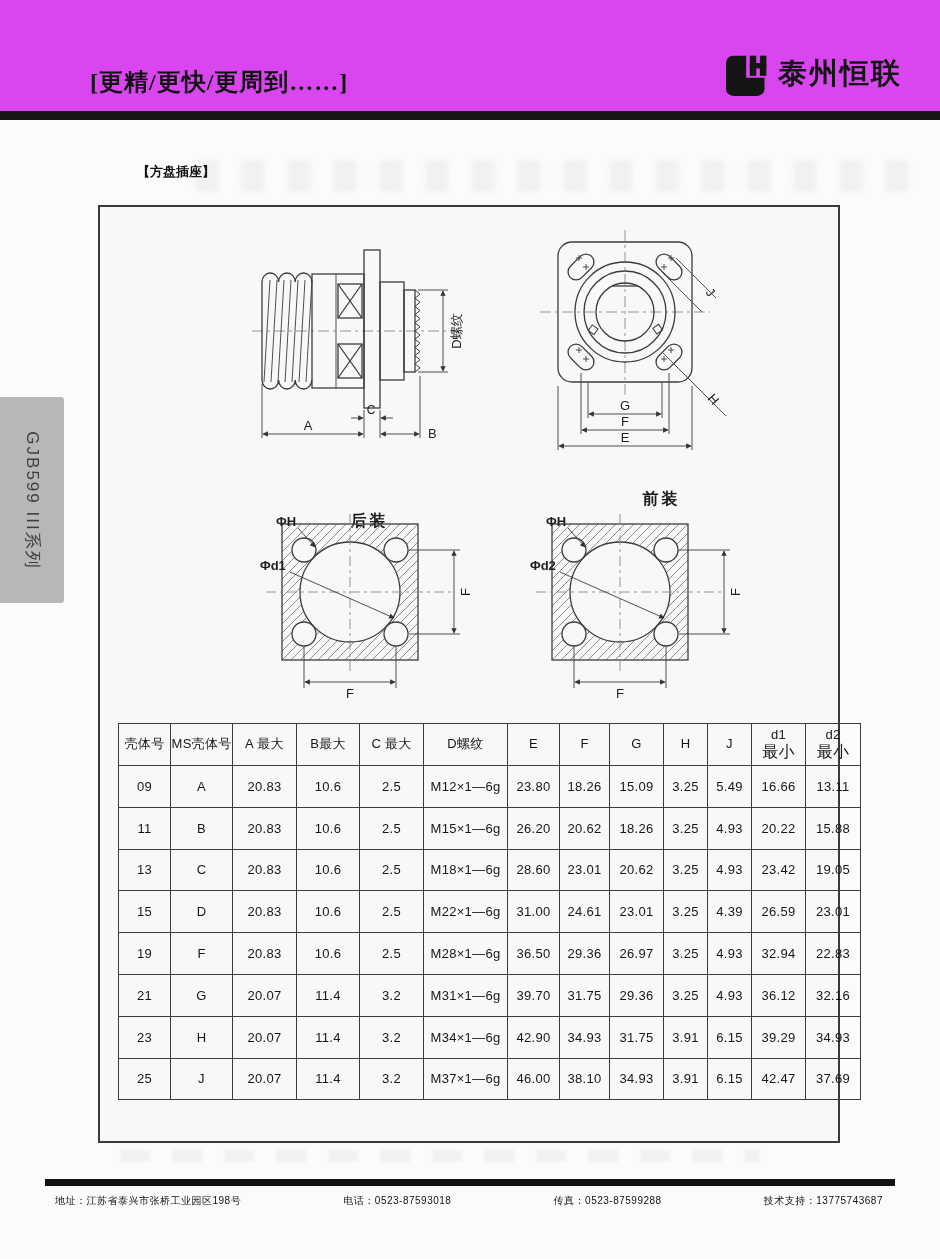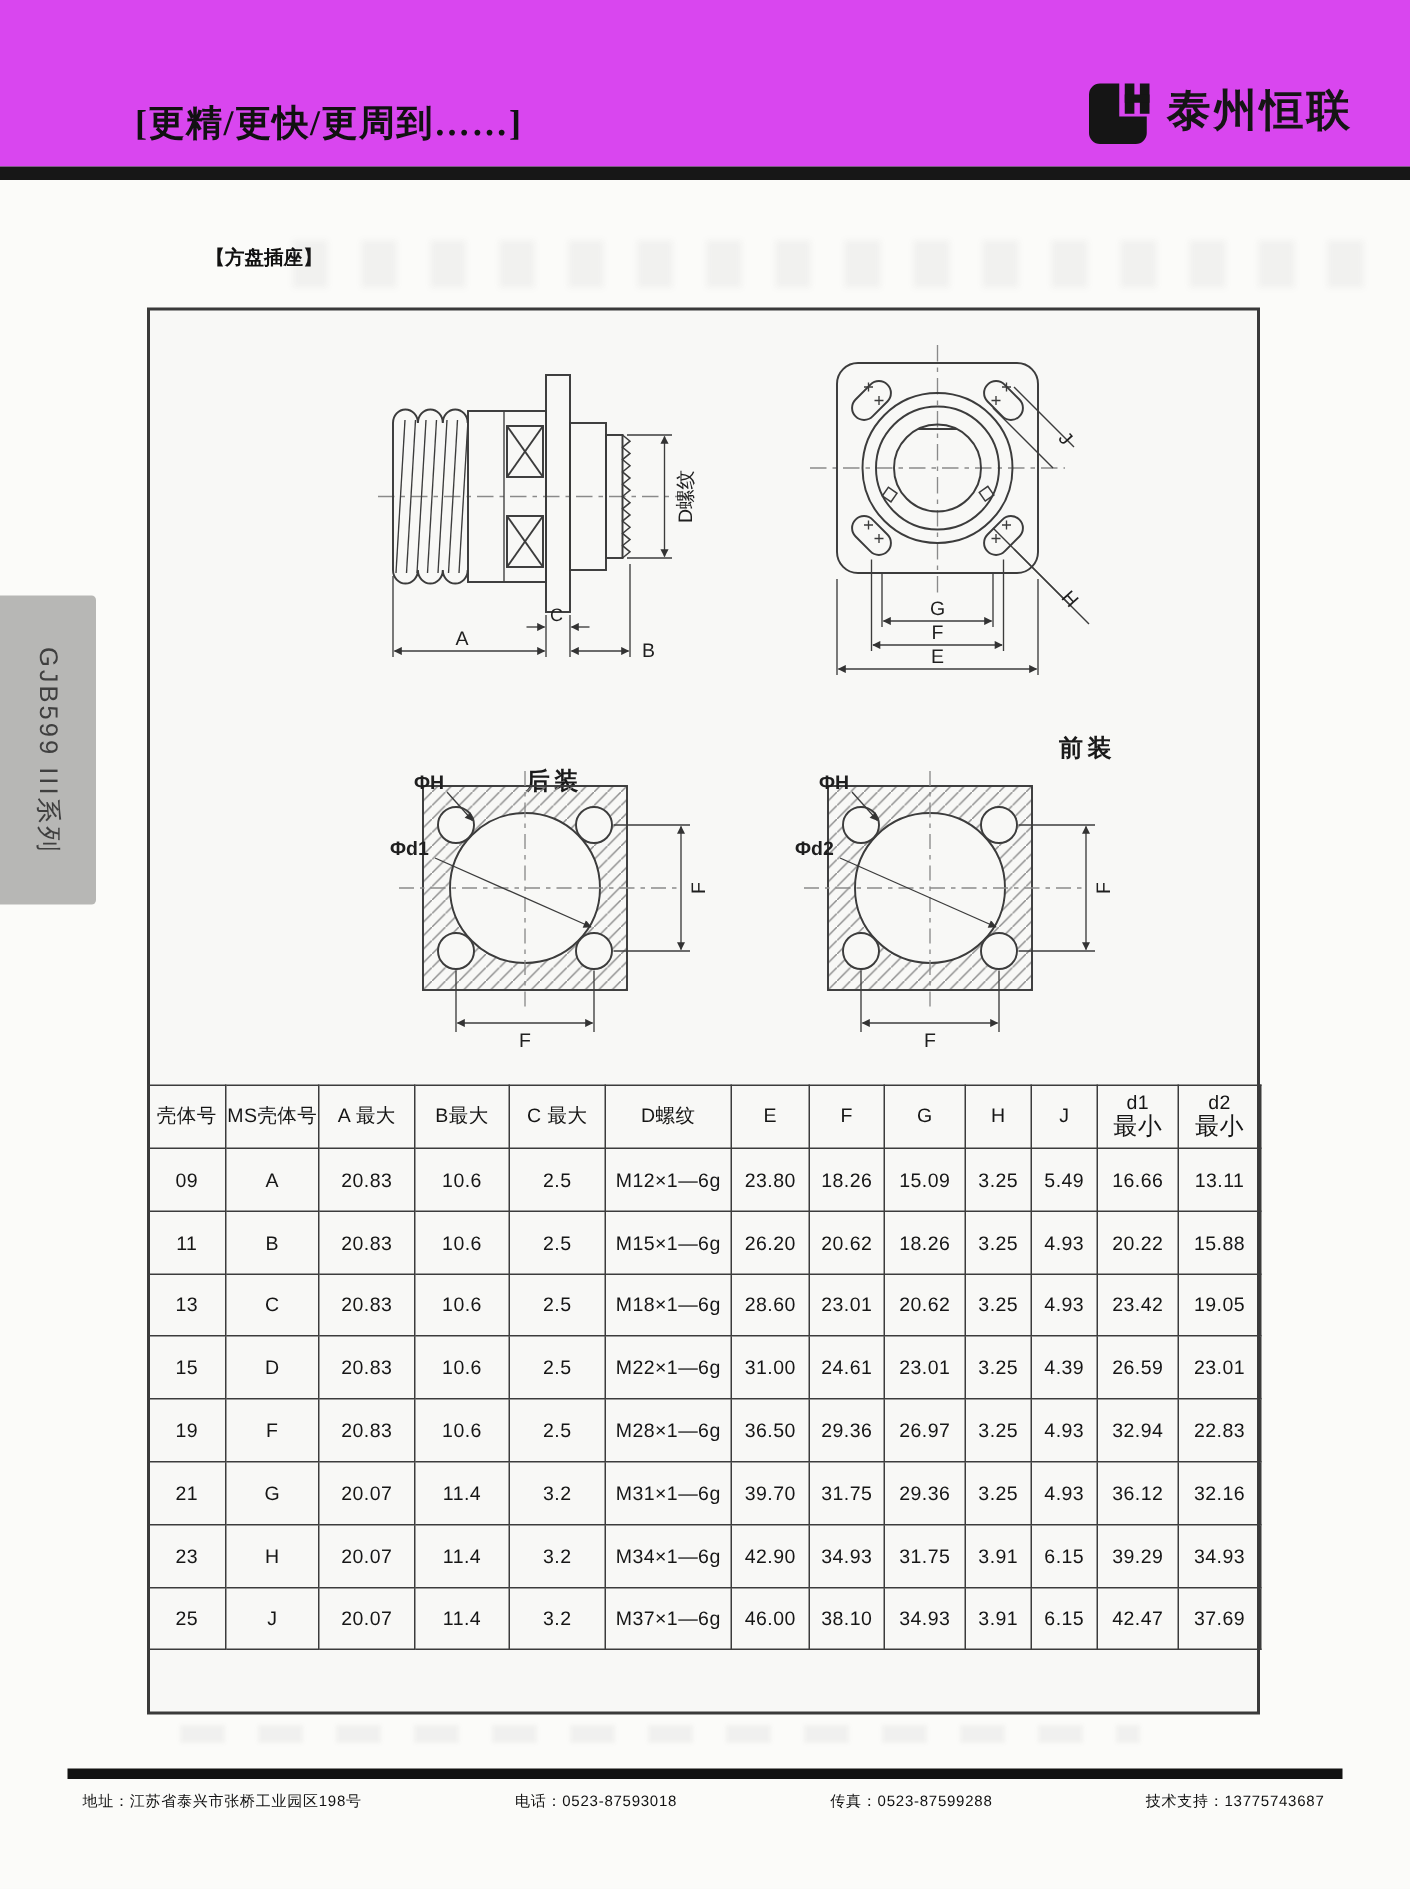--- a/index.html
+++ b/index.html
@@ -62,21 +62,21 @@
     position:absolute; left:98px; top:205px; width:742px; height:938px;
     border:2px solid #3a3a3a; background:#f8f8f6;
   }
   .fig { position:absolute; }
   .fig-title {
     position:absolute; text-align:center; width:235px;
     font-size:16px; font-weight:700; letter-spacing:3px; color:#1a1a1a;
   }
   svg text { font-family:"Liberation Sans", sans-serif; fill:#1f1f1f; }
   
-  .table-wrap { position:absolute; left:98px; top:723px; width:742px; height:472px; }
+  .table-wrap { position:absolute; left:98px; top:723px; width:742px; height:472px;padding-left:20px; }
   table { border-collapse:collapse; width:742px; table-layout:fixed; }
   th, td {
     border:1.4px solid #3c3c3c; text-align:center; vertical-align:middle;
     font-size:13px; font-weight:400; color:#161616; padding:0;
     letter-spacing:.3px;
   }
   thead th { height:42px; line-height:1.15; }
   tbody td { height:41.8px; }
   .hdr-sub { font-size:16px; }
   
@@ -271,21 +271,21 @@
         <line x1="144" y1="137" x2="144" y2="178"></line>
       <line x1="53" y1="172" x2="143" y2="172" marker-start="url(#arrR)" marker-end="url(#arrR)"></line>
     </g>
   </g>
   <text x="24" y="16" font-size="13" font-weight="bold">ΦH</text>
   <text x="8" y="60" font-size="13" font-weight="bold">Φd1</text>
   <text x="214" y="86" font-size="13" transform="rotate(-90 214 82)" text-anchor="middle">F</text>
   <text x="98" y="188" font-size="13" text-anchor="middle">F</text>
 </svg>
 
-<div class="fig-title" style="left:509px; top:489px;text-align:right;">前装</div>
+<div class="fig-title" style="left:544px; top:489px;">前装</div>
 <svg class="fig" style="position:absolute; left:522px; top:510px;" width="235" height="192" viewBox="0 0 235 192">
   <defs>
     <pattern id="hatchB" width="9" height="9" patternUnits="userSpaceOnUse">
       <path d="M0,9 L9,0" stroke="#8d8d8d" stroke-width="1"></path>
     </pattern>
     <marker id="arrM" viewBox="0 0 10 10" refX="9" refY="5" markerWidth="8" markerHeight="6" orient="auto-start-reverse">
       <path d="M0,0 L10,5 L0,10 z" fill="#333"></path>
     </marker>
   </defs>
   <g stroke="#3c3c3c" stroke-width="1.3" fill="none">

